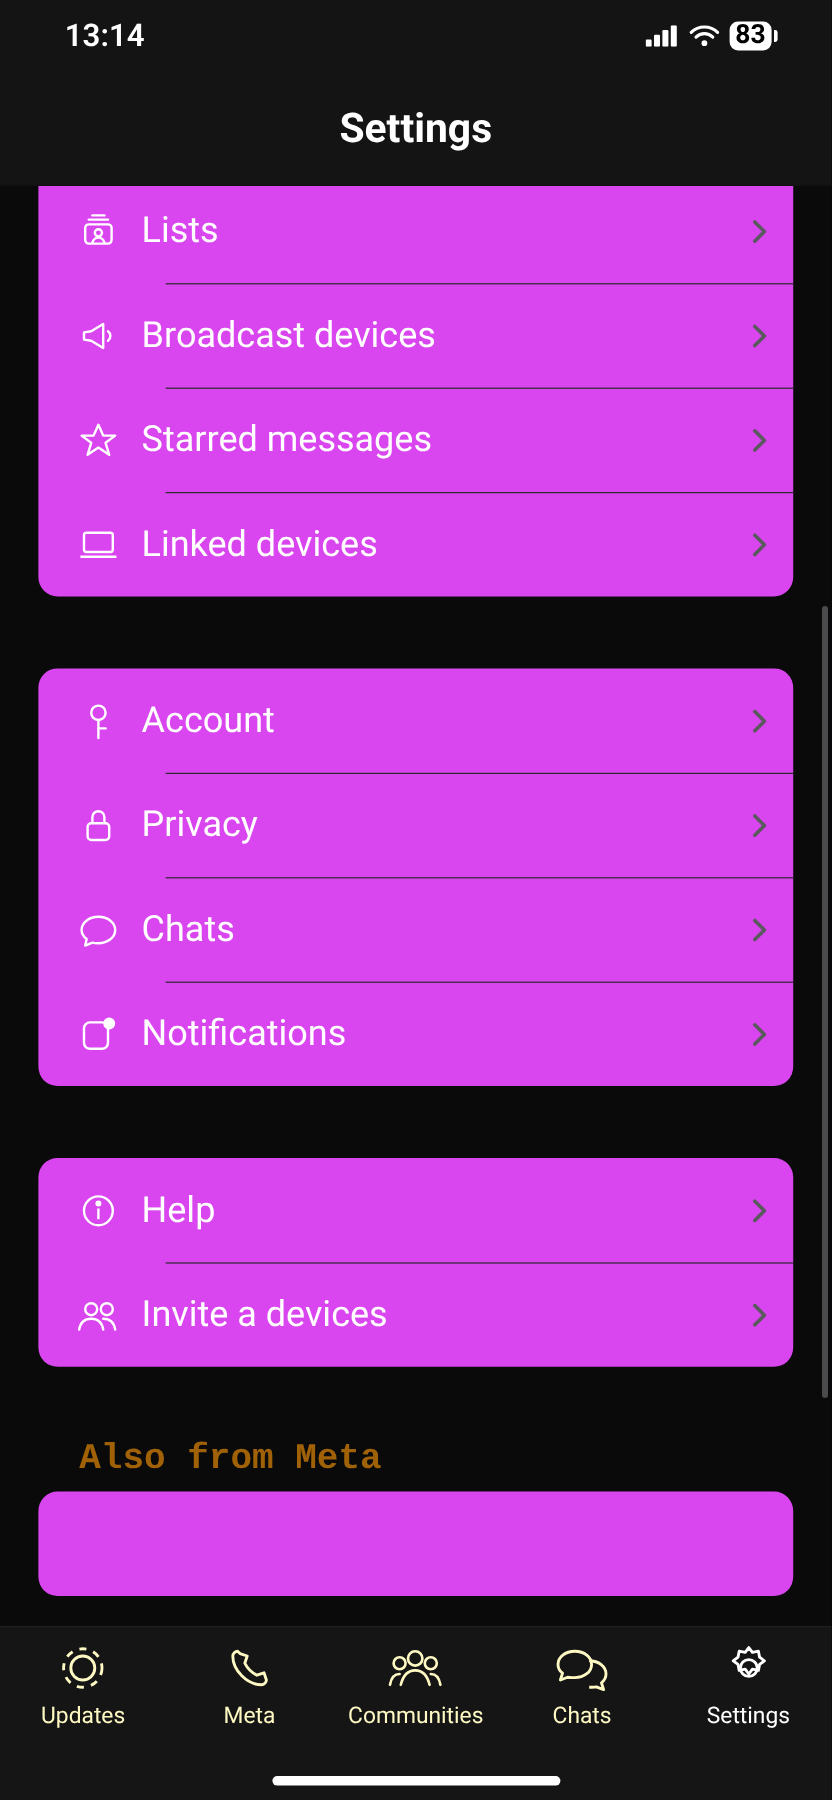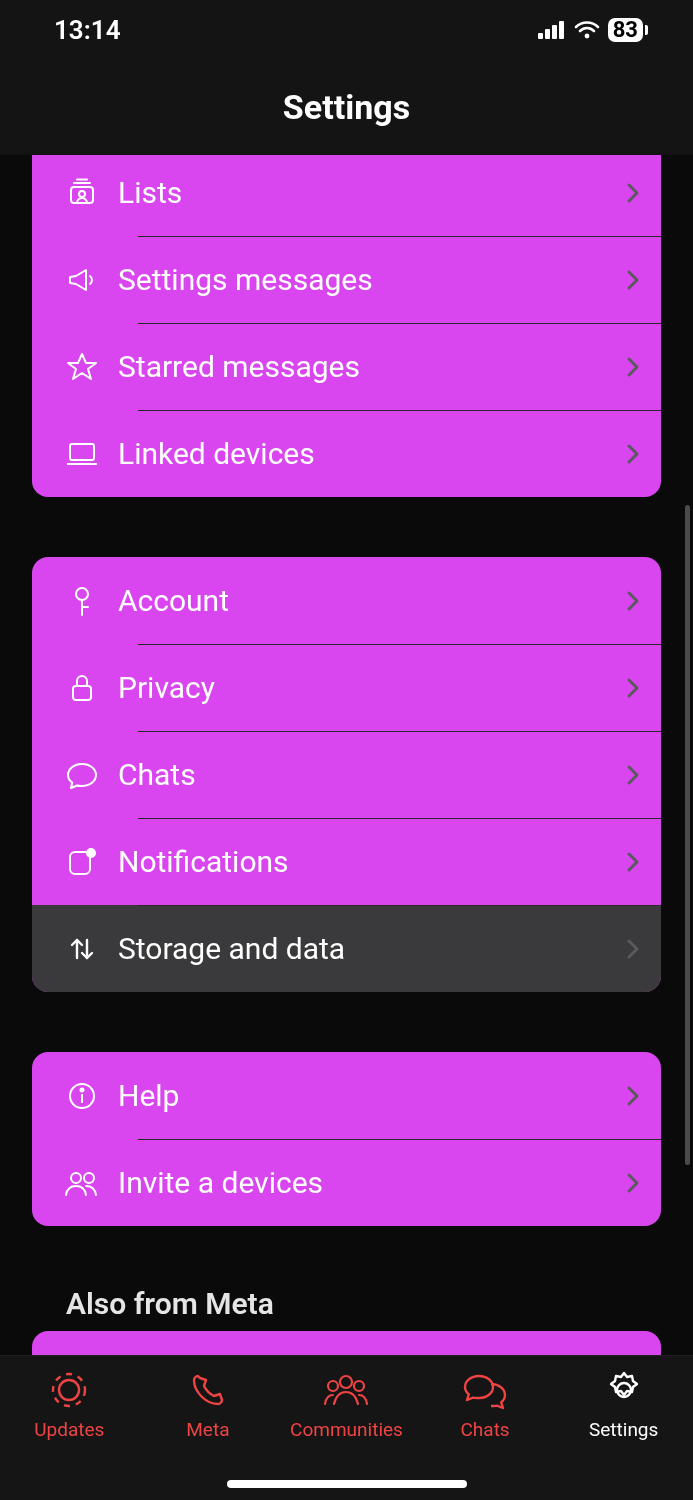--- a/index.html
+++ b/index.html
@@ -111,21 +111,22 @@
     position: absolute;
     left: 106px; right: 0; top: 0;
     height: 1px;
     background: #2a2a2c;
   }
 
   .section-header {
     margin: 0 32px 10px 66px;
     font-size: 30px;
     font-weight: 600;
-    color: #e5e5e5;
+    color: #a16207;
+    font-family: Liberation Mono, monospace;
   }
 
   
   .scroll-hint {
     position: absolute;
     right: 3px;
     top: 350px;
     width: 5px;
     height: 660px;
     background: #4b4b4d;
@@ -143,21 +144,21 @@
     justify-content: space-around;
     align-items: flex-start;
     padding-top: 12px;
   }
   .tab {
     flex: 1;
     display: flex;
     flex-direction: column;
     align-items: center;
     gap: 6px;
-    color: #ef4444;
+    color: #fef9c3;
     font-size: 19px;
   }
   .tab.active { color: #fff; }
   .tab .tab-icon { height: 44px; display:flex; align-items:center; justify-content:center; }
 
   .home-indicator {
     position: absolute;
     bottom: 12px;
     left: 50%;
     transform: translateX(-50%);
@@ -225,21 +226,21 @@
           </svg>
         </span>
     </div>
     <div class="row">
       <span class="icon-slot">
         <svg width="32" height="32" viewBox="0 0 32 32" fill="none" stroke="#fff" stroke-width="2" stroke-linecap="round" stroke-linejoin="round">
             <path d="M4 13v6l6 1 10 6V6L10 12 4 13z"></path>
             <path d="M24 12a5 5 0 0 1 0 8"></path>
           </svg>
       </span>
-      <span class="label">Settings messages</span>
+      <span class="label">Broadcast devices</span>
       <span class="chev">
           <svg width="16" height="24" viewBox="0 0 16 24" fill="none" stroke="currentColor" stroke-width="3" stroke-linecap="round" stroke-linejoin="round">
             <polyline points="4,4 12,12 4,20"></polyline>
           </svg>
         </span>
     </div>
     <div class="row">
       <span class="icon-slot">
         <svg width="32" height="32" viewBox="0 0 32 32" fill="none" stroke="#fff" stroke-width="2" stroke-linejoin="round">
             <polygon points="16,3 20,12 30,12 22,18 25,28 16,22 7,28 10,18 2,12 12,12"></polygon>
@@ -312,36 +313,20 @@
         </span>
     </div>
     <div class="row">
       <span class="icon-slot">
         <svg width="30" height="30" viewBox="0 0 30 30" fill="none" stroke="#fff" stroke-width="2" stroke-linejoin="round">
             <rect x="3" y="5" width="20" height="22" rx="5"></rect>
             <circle cx="24" cy="6" r="4" fill="#fff"></circle>
           </svg>
       </span>
       <span class="label">Notifications</span>
-      <span class="chev">
-          <svg width="16" height="24" viewBox="0 0 16 24" fill="none" stroke="currentColor" stroke-width="3" stroke-linecap="round" stroke-linejoin="round">
-            <polyline points="4,4 12,12 4,20"></polyline>
-          </svg>
-        </span>
-    </div>
-    <div class="row selected">
-      <span class="icon-slot">
-        <svg width="30" height="30" viewBox="0 0 30 30" fill="none" stroke="#fff" stroke-width="2.4" stroke-linecap="round" stroke-linejoin="round">
-            <line x1="10" y1="24" x2="10" y2="6"></line>
-            <polyline points="5,11 10,6 15,11"></polyline>
-            <line x1="20" y1="6" x2="20" y2="24"></line>
-            <polyline points="15,19 20,24 25,19"></polyline>
-          </svg>
-      </span>
-      <span class="label">Storage and data</span>
       <span class="chev">
           <svg width="16" height="24" viewBox="0 0 16 24" fill="none" stroke="currentColor" stroke-width="3" stroke-linecap="round" stroke-linejoin="round">
             <polyline points="4,4 12,12 4,20"></polyline>
           </svg>
         </span>
     </div>
   </div>
 
   <div class="group">
     <div class="row">

